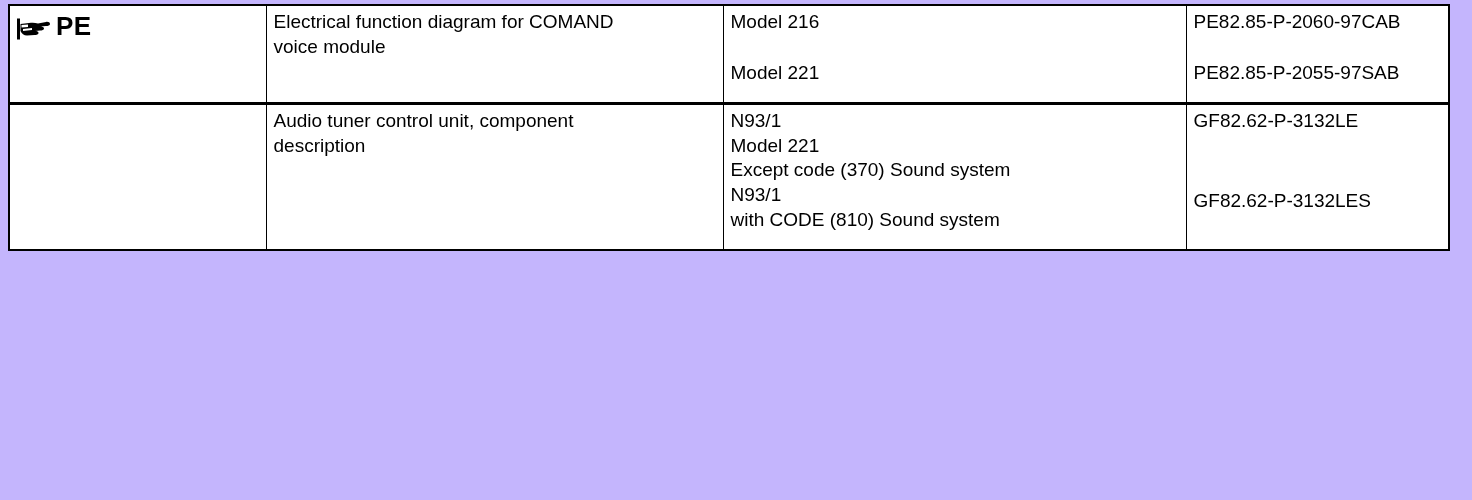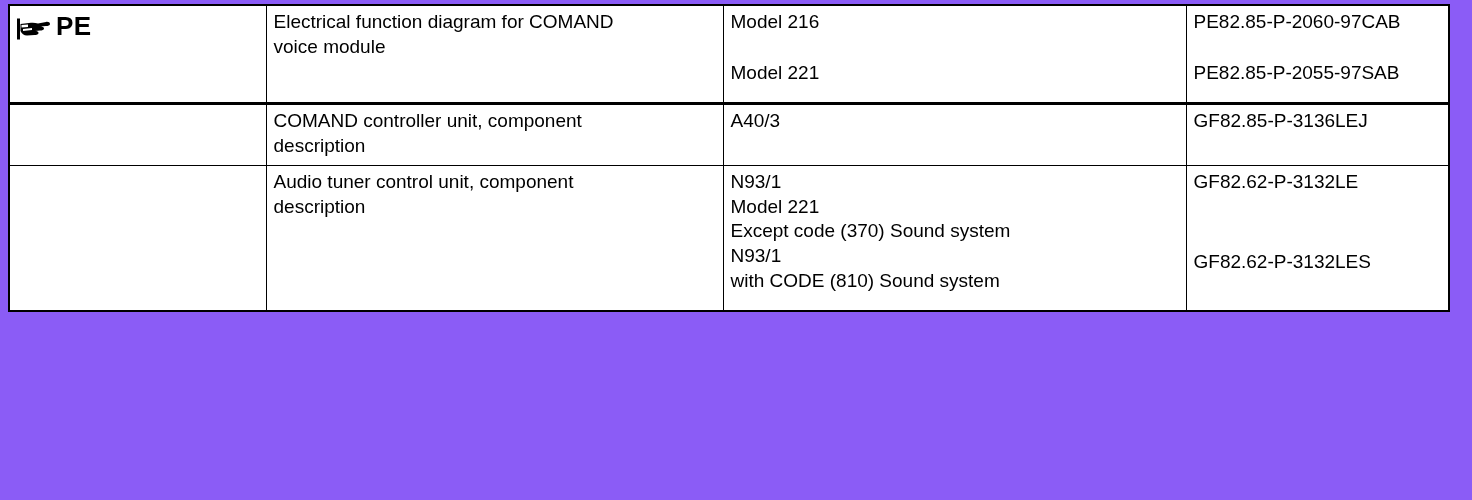--- a/index.html
+++ b/index.html
@@ -12,21 +12,21 @@
     height: 500px;
     font-family: "Liberation Sans", sans-serif;
     color: #000000;
     overflow: hidden;
   }
 
   .sheet {
     position: relative;
     width: 1472px;
     height: 500px;
-    background: #8b5cf6;
+    background: #c4b5fd;
   }
 
   table.doc-table {
     position: absolute;
     left: 8px;
     top: 4px;
     width: 1440px;
     border-collapse: collapse;
     table-layout: fixed;
     background: #ffffff;
@@ -117,33 +117,20 @@
           <div>Model 221</div>
         </td>
         <td class="cell-lines">
           <div>PE82.85-P-2060-97CAB</div>
           <div class="blank-line"></div>
           <div>PE82.85-P-2055-97SAB</div>
         </td>
       </tr>
 
 
-      <tr>
-        <td class="r-double"></td>
-        <td class="cell-lines">
-          <div>COMAND controller unit, component</div>
-          <div>description</div>
-        </td>
-        <td class="cell-lines">
-          <div>A40/3</div>
-        </td>
-        <td class="cell-lines">
-          <div>GF82.85-P-3136LEJ</div>
-        </td>
-      </tr>
 
 
 
 
       <tr>
         <td class="r-last"></td>
         <td class="cell-lines">
           <div>Audio tuner control unit, component</div>
           <div>description</div>
         </td>

